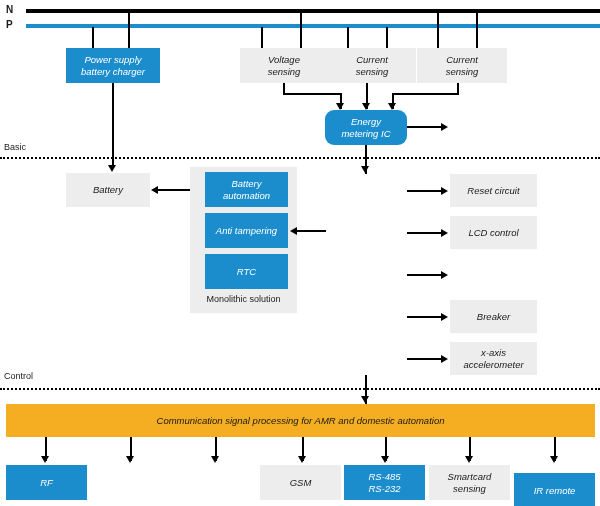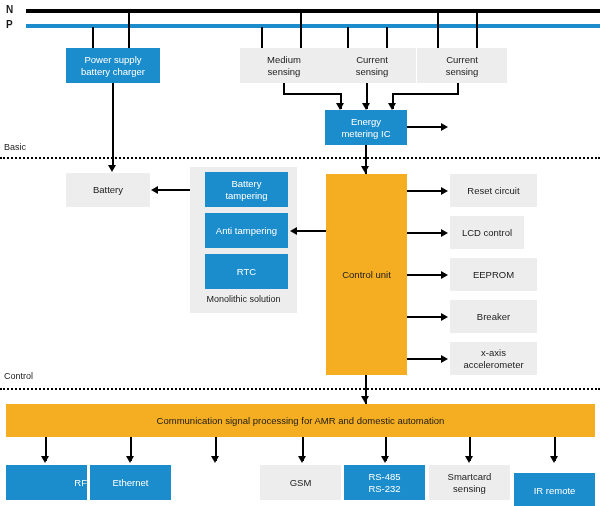--- a/index.html
+++ b/index.html
@@ -1,21 +1,21 @@
 <!DOCTYPE html>
 <html><head>
 <meta charset="utf-8">
 <style>
   html,body{margin:0;padding:0;background:#ffffff;}
   body{font-family:"Liberation Sans","DejaVu Sans",sans-serif;}
   #stage{position:relative;width:600px;height:506px;overflow:hidden;background:#fff;}
 
   .box{position:absolute;box-sizing:border-box;display:flex;align-items:center;
        justify-content:center;text-align:center;line-height:1.18;}
-  .box span{display:block;}
+  .box span{display:block;font-style:italic;}
 
   .blue{background:#1b8ccc;color:#ffffff;font-size:9.5px;}
   .gray{background:#ededed;color:#1a1a1a;font-size:9.5px;}
   .orange{background:#f5ad22;color:#1a1a1a;font-size:9.5px;}
   .wrapbox{background:#ededed;}
 
   .busN{position:absolute;background:#000;}
   .busP{position:absolute;background:#1b8ccc;}
   .vline{position:absolute;background:#000;width:2px;}
   .hline{position:absolute;background:#000;height:2px;}
@@ -65,21 +65,21 @@
 
   <div class="box blue" style="left:66px;top:48px;width:94px;height:35px;">
     <div>
       <span>Power supply</span>
       <span>battery charger</span>
     </div>
   </div>
 
   <div class="box gray" style="left:240px;top:48px;width:88px;height:35px;">
     <div>
-      <span>Medium</span>
+      <span>Voltage</span>
       <span>sensing</span>
     </div>
   </div>
 
   <div class="box gray" style="left:328px;top:48px;width:88px;height:35px;">
     <div>
       <span>Current</span>
       <span>sensing</span>
     </div>
   </div>
@@ -100,21 +100,21 @@
   <div class="arrowD" style="left:336px;top:103px;"></div>
 
   <div class="vline" style="left:366px;top:83px;height:26px;"></div>
   <div class="arrowD" style="left:362px;top:103px;"></div>
 
   <div class="vline" style="left:457px;top:83px;height:12px;"></div>
   <div class="hline" style="left:392px;top:93px;width:67px;"></div>
   <div class="vline" style="left:392px;top:93px;height:16px;"></div>
   <div class="arrowD" style="left:388px;top:103px;"></div>
 
-  <div class="box blue" style="left:325px;top:110px;width:82px;height:35px;">
+  <div class="box blue" style="left:325px;top:110px;width:82px;height:35px;border-radius:9px;">
     <div>
       <span>Energy</span>
       <span>metering IC</span>
     </div>
   </div>
 
   <div class="hline" style="left:407px;top:126px;width:36px;"></div>
   <div class="arrowR" style="left:441px;top:122.5px;"></div>
 
 
@@ -126,58 +126,52 @@
   </div>
 
   <div class="hline" style="left:158px;top:189px;width:47px;"></div>
   <div class="arrowL" style="left:151px;top:185.5px;"></div>
 
   <div class="wrapbox" style="position:absolute;left:190px;top:167px;width:107px;height:146px;"></div>
 
   <div class="box blue" style="left:205px;top:172px;width:83px;height:35px;">
     <div>
       <span>Battery</span>
-      <span>tampering</span>
+      <span>automation</span>
     </div>
   </div>
 
   <div class="box blue" style="left:205px;top:213px;width:83px;height:35px;">
     <span>Anti tampering</span>
   </div>
 
   <div class="box blue" style="left:205px;top:254px;width:83px;height:35px;">
     <span>RTC</span>
   </div>
 
   <div class="monolabel" style="left:190px;top:294px;width:107px;">Monolithic solution</div>
 
   <div class="hline" style="left:297px;top:230px;width:29px;"></div>
   <div class="arrowL" style="left:290px;top:226.5px;"></div>
 
-  <div class="box orange" style="left:326px;top:174px;width:81px;height:201px;">
-    <span>Control unit</span>
-  </div>
 
   <div class="hline" style="left:407px;top:190px;width:36px;"></div>
   <div class="arrowR" style="left:441px;top:186.5px;"></div>
   <div class="box gray" style="left:450px;top:174px;width:87px;height:33px;">
     <span>Reset circuit</span>
   </div>
 
   <div class="hline" style="left:407px;top:232px;width:36px;"></div>
   <div class="arrowR" style="left:441px;top:228.5px;"></div>
-  <div class="box gray" style="left:450px;top:216px;width:74px;height:33px;align-items:center;">
+  <div class="box gray" style="left:450px;top:216px;width:87px;height:33px;align-items:center;">
     <span>LCD control</span>
   </div>
 
   <div class="hline" style="left:407px;top:274px;width:36px;"></div>
   <div class="arrowR" style="left:441px;top:270.5px;"></div>
-  <div class="box gray" style="left:450px;top:258px;width:87px;height:33px;">
-    <span>EEPROM</span>
-  </div>
 
   <div class="hline" style="left:407px;top:316px;width:36px;"></div>
   <div class="arrowR" style="left:441px;top:312.5px;"></div>
   <div class="box gray" style="left:450px;top:300px;width:87px;height:33px;">
     <span>Breaker</span>
   </div>
 
   <div class="hline" style="left:407px;top:358px;width:36px;"></div>
   <div class="arrowR" style="left:441px;top:354.5px;"></div>
   <div class="box gray" style="left:450px;top:342px;width:87px;height:33px;">
@@ -202,28 +196,23 @@
   <div class="arrowD" style="left:211px;top:456px;"></div>
   <div class="vline" style="left:302px;top:437px;height:24px;"></div>
   <div class="arrowD" style="left:298px;top:456px;"></div>
   <div class="vline" style="left:385px;top:437px;height:24px;"></div>
   <div class="arrowD" style="left:381px;top:456px;"></div>
   <div class="vline" style="left:469px;top:437px;height:24px;"></div>
   <div class="arrowD" style="left:465px;top:456px;"></div>
   <div class="vline" style="left:554px;top:437px;height:24px;"></div>
   <div class="arrowD" style="left:550px;top:456px;"></div>
 
-  <div class="box blue" style="left:6px;top:465px;width:81px;height:35px;justify-content:flex-end;">
+  <div class="box blue" style="left:6px;top:465px;width:81px;height:35px;">
     <div>
       <span>RF</span>
-    </div>
-  </div>
-  <div class="box blue" style="left:90px;top:465px;width:81px;height:35px;">
-    <div>
-      <span>Ethernet</span>
     </div>
   </div>
   <div class="box gray" style="left:260px;top:465px;width:81px;height:35px;">
     <div>
       <span>GSM</span>
     </div>
   </div>
   <div class="box blue" style="left:344px;top:465px;width:81px;height:35px;">
     <div>
       <span>RS-485</span>

